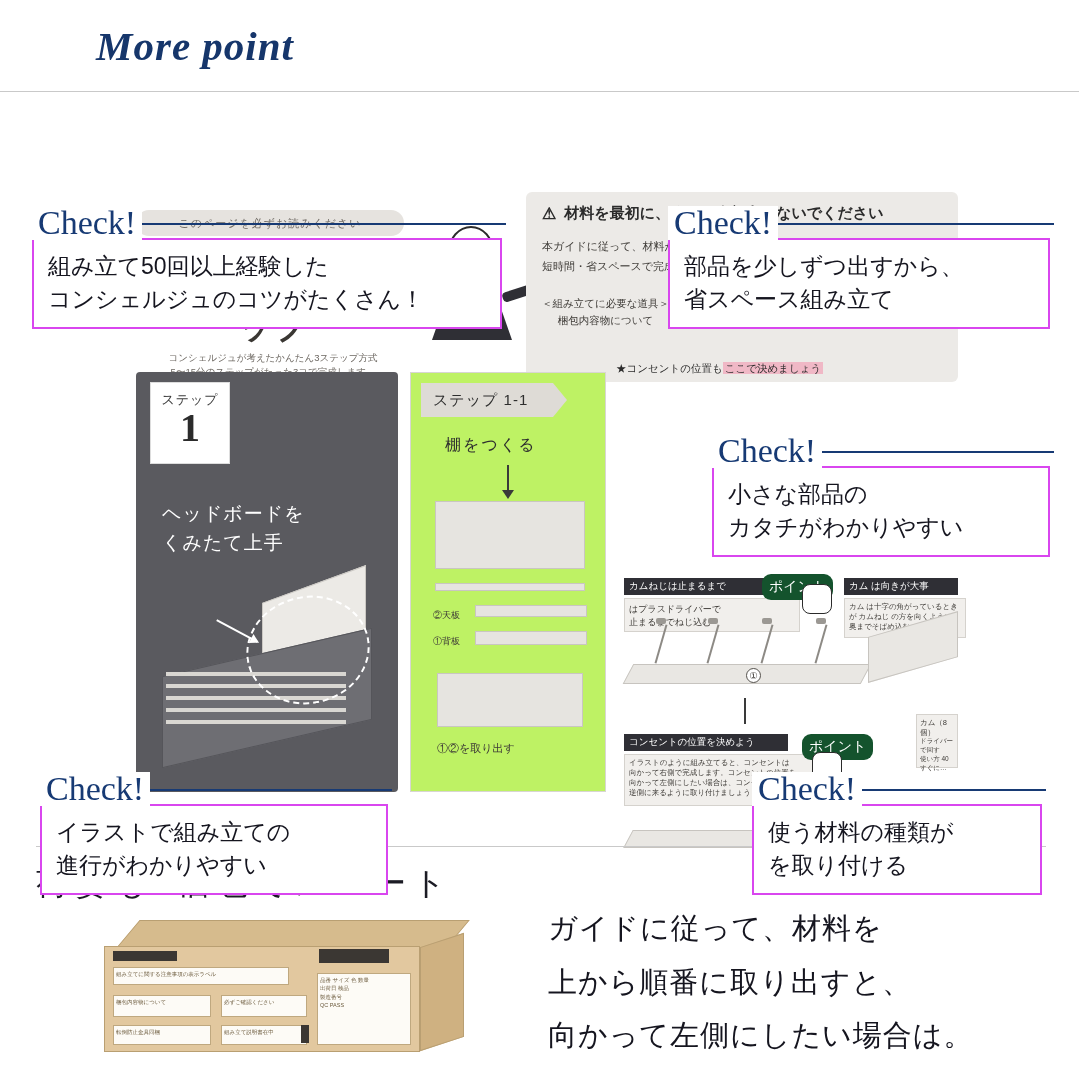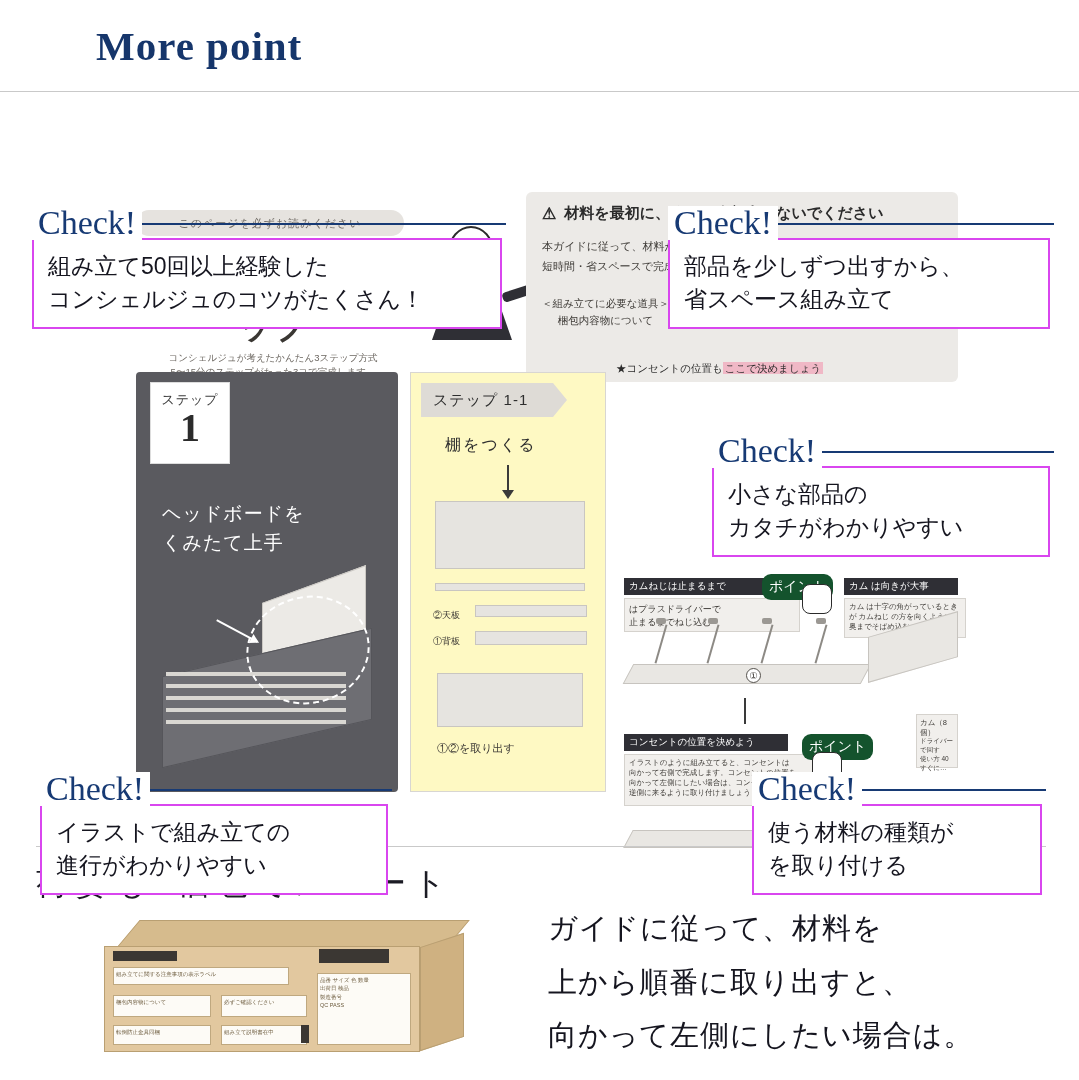--- a/index.html
+++ b/index.html
@@ -17,20 +17,21 @@
   .header {
     height:92px;
     border-bottom:1px solid #c9c9c9;
     display:flex;
     align-items:center;
     padding-left:96px;
     gap:14px;
   }
   .more-point {
     font-family:"Liberation Serif", serif;
+    font-style:italic;
     font-weight:bold;
     font-size:41px;
     color:#16366b;
     letter-spacing:1px;
   }
   .header-title {
     font-family:"Liberation Serif", serif;
     font-size:43px;
     color:#15151f;
     letter-spacing:1px;
@@ -108,21 +109,21 @@
     position:absolute; left:18px; top:208px; width:232px; height:182px;
   }
   .bed-head { position:absolute; left:108px; top:4px; width:104px; height:72px; background:#eceae6; transform:skewY(-20deg); border:1px solid #cbc8c3; }
   .bed-frame { position:absolute; left:8px; top:72px; width:210px; height:92px; background:#6e6e73; transform:skewY(-13deg); border:1px solid #55555a; }
   .slat { position:absolute; height:4px; background:#d9d7d2; left:12px; width:180px; }
   .ellipse { position:absolute; left:92px; top:16px; width:124px; height:108px; border:2px dashed #ffffff; border-radius:50%; transform:rotate(-12deg); }
   .arrow-w { position:absolute; left:60px; top:50px; width:46px; height:2px; background:#fff; transform:rotate(28deg); }
   .arrow-w::after { content:""; position:absolute; right:-2px; top:-4px; border-left:9px solid #fff; border-top:5px solid transparent; border-bottom:5px solid transparent; }
 
   
-  .step11 { position:absolute; left:282px; top:268px; width:196px; height:420px; background:#fef9c3; border:1px solid #d8d6d2; }
+  .step11 { position:absolute; left:282px; top:268px; width:196px; height:420px; background:#bef264; border:1px solid #d8d6d2; }
   .step11-tag { position:absolute; left:10px; top:10px; width:132px; height:34px; background:#dedbd6; display:flex; align-items:center; padding-left:12px; font-size:15px; color:#2e2e2e; letter-spacing:1px; }
   .step11-tag::after { content:""; position:absolute; right:-14px; top:0; border-left:14px solid #dedbd6; border-top:17px solid transparent; border-bottom:17px solid transparent; }
   .step11-head { position:absolute; left:34px; top:62px; font-size:16px; color:#2e2e2e; letter-spacing:2px; }
   .down-arrow { position:absolute; left:96px; top:92px; width:2px; height:26px; background:#3a3a3a; }
   .down-arrow::after { content:""; position:absolute; left:-5px; bottom:-8px; border-top:9px solid #3a3a3a; border-left:6px solid transparent; border-right:6px solid transparent; }
   .panel-img { position:absolute; background:#e6e4e0; border:1px solid #c9c6c1; }
   .tiny { font-size:9px; color:#3d3a36; position:absolute; }
 
   
   .right-col { position:absolute; left:488px; top:258px; width:342px; height:430px; }

